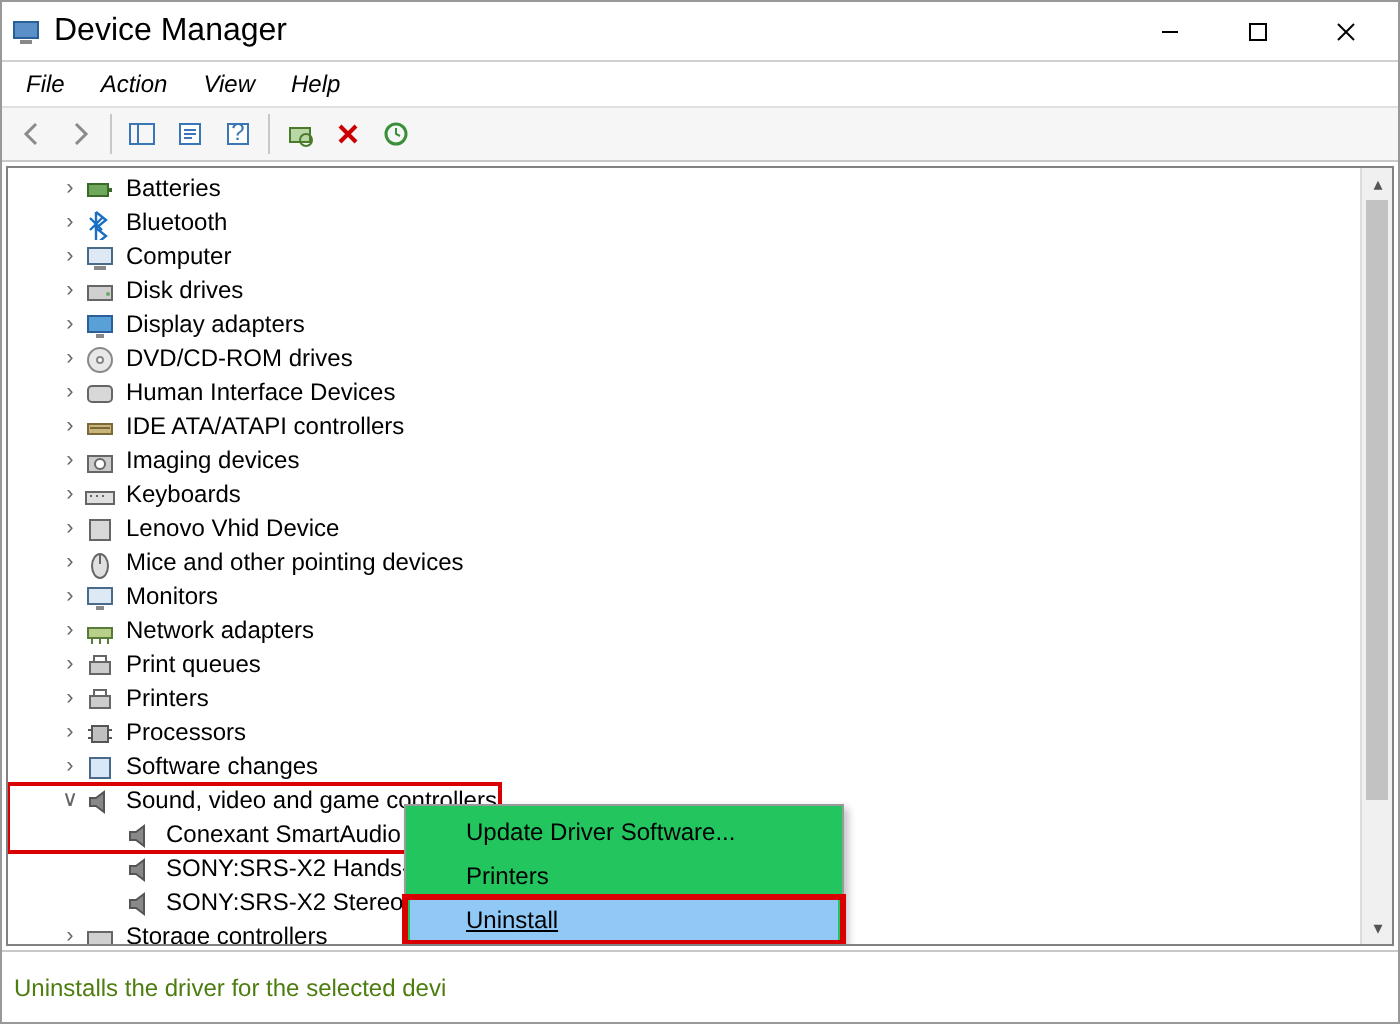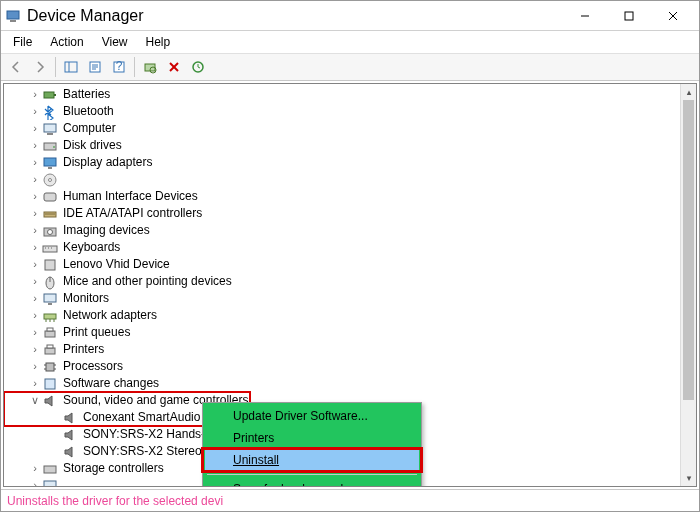--- a/index.html
+++ b/index.html
@@ -4,41 +4,41 @@
 <style>
 * { box-sizing: border-box; margin: 0; padding: 0; font-family: "Segoe UI", Tahoma, sans-serif; font-size: 12px; }
 html, body { width: 700px; height: 512px; background: #fff; overflow: hidden; }
 .window { width: 700px; height: 512px; border: 1px solid #999; display: flex; flex-direction: column; background: #fff; }
 .titlebar { height: 30px; display: flex; align-items: center; padding: 0 4px; border-bottom: 1px solid #d0d0d0; }
 .titlebar .ticon { width: 16px; height: 16px; margin-right: 6px; }
 .titlebar .title { flex: 1; font-size: 16px; }
 .winbtns { display: flex; }
 .winbtn { width: 44px; height: 28px; display: flex; align-items: center; justify-content: center; }
 .winbtn svg { width: 10px; height: 10px; }
-.menubar { height: 22px; display: flex; align-items: center; padding: 0 4px; gap: 2px; }
+.menubar { height: 22px; display: flex; align-items: center; padding: 0 4px; gap: 2px; font-style: italic; }
 .menubar .mitem { padding: 2px 8px; }
 .toolbar { height: 28px; display: flex; align-items: center; padding: 2px 4px; border-top: 1px solid #e0e0e0; border-bottom: 1px solid #c8c8c8; gap: 2px; background: #f6f6f6; }
 .tbtn { width: 22px; height: 22px; border: 1px solid transparent; display: flex; align-items: center; justify-content: center; }
 .tsep { width: 1px; height: 20px; background: #c8c8c8; margin: 0 2px; }
 .treewrap { flex: 1; border: 1px solid #828282; margin: 2px; padding: 2px 0 0 0; overflow: hidden; position: relative; background: #fff; }
 .tree { font-size: 12px; line-height: 17px; color: #000; position: relative; height: 100%; overflow-y: scroll; }
 .row { display: flex; align-items: center; height: 17px; white-space: nowrap; }
 .row .tw { width: 14px; text-align: center; color: #666; font-size: 11px; cursor: pointer; }
 .row .ic { width: 16px; height: 16px; flex-shrink: 0; margin-right: 3px; }
 .row .lbl { padding: 0 2px; }
 .indent1 { padding-left: 24px; }
 .indent2 { padding-left: 44px; }
 .hl-red { outline: 2px solid #d80000; outline-offset: -1px; }
 .ctxmenu { position: absolute; background: #22c55e; border: 1px solid #9a9a9a; box-shadow: 2px 2px 4px rgba(0,0,0,.25); padding: 2px; z-index: 50; }
 .ctxmenu .ci { height: 22px; display: flex; align-items: center; padding: 0 28px 0 28px; white-space: nowrap; }
 .ctxmenu .ci.hi { background: #90c8f6; }
 .ctxmenu .csep { height: 1px; background: #c8c8c8; margin: 3px 2px; }
 .ctxmenu .ci.hl-red-outer { position: relative; text-decoration: underline; }
 .hl-red-box { position: absolute; inset: -2px -4px -2px -4px; border: 3px solid #d80000; pointer-events: none; }
-.statusbar { height: 22px; border-top: 1px solid #c8c8c8; display: flex; align-items: center; padding: 0 6px; font-size: 12px; color: #ec4899; }
+.statusbar { height: 36px; border-top: 1px solid #c8c8c8; display: flex; align-items: center; padding: 0 6px; font-size: 12px; color: #4d7c0f; }
 .scrollbar-fake { position: absolute; right: 0; top: 0; bottom: 0; width: 16px; background: #f0f0f0; border-left: 1px solid #dcdcdc; }
 .sb-btn { width: 16px; height: 16px; display: flex; align-items: center; justify-content: center; color: #555; font-size: 9px; }
 .sb-track { position: absolute; top: 16px; bottom: 16px; left: 0; right: 0; }
 .sb-thumb { position: absolute; left: 2px; right: 2px; top: 0; height: 300px; background: #c2c2c2; }
 .sb-dn { position: absolute; bottom: 0; }
 .tree::-webkit-scrollbar { width: 0; }
 </style>
 </head>
 <body>
 
@@ -172,20 +172,21 @@
               <rect x="6" y="12" width="4" height="2" fill="#888"></rect>
             </svg></span>
           <span class="lbl">Display adapters</span>
         </div>
       <div class="row indent1">
           <span class="tw">›</span>
           <span class="ic"><svg viewBox="0 0 16 16">
               <circle cx="8" cy="8" r="6" fill="#e8e8e8" stroke="#888"></circle>
               <circle cx="8" cy="8" r="1.5" fill="#fff" stroke="#888"></circle>
             </svg></span>
+          <span class="lbl">DVD/CD-ROM drives</span>
         </div>
       <div class="row indent1">
           <span class="tw">›</span>
           <span class="ic"><svg viewBox="0 0 16 16">
               <rect x="2" y="4" width="12" height="8" rx="2" fill="#d8d8d8" stroke="#666"></rect>
             </svg></span>
           <span class="lbl">Human Interface Devices</span>
         </div>
       <div class="row indent1">
           <span class="tw">›</span>

